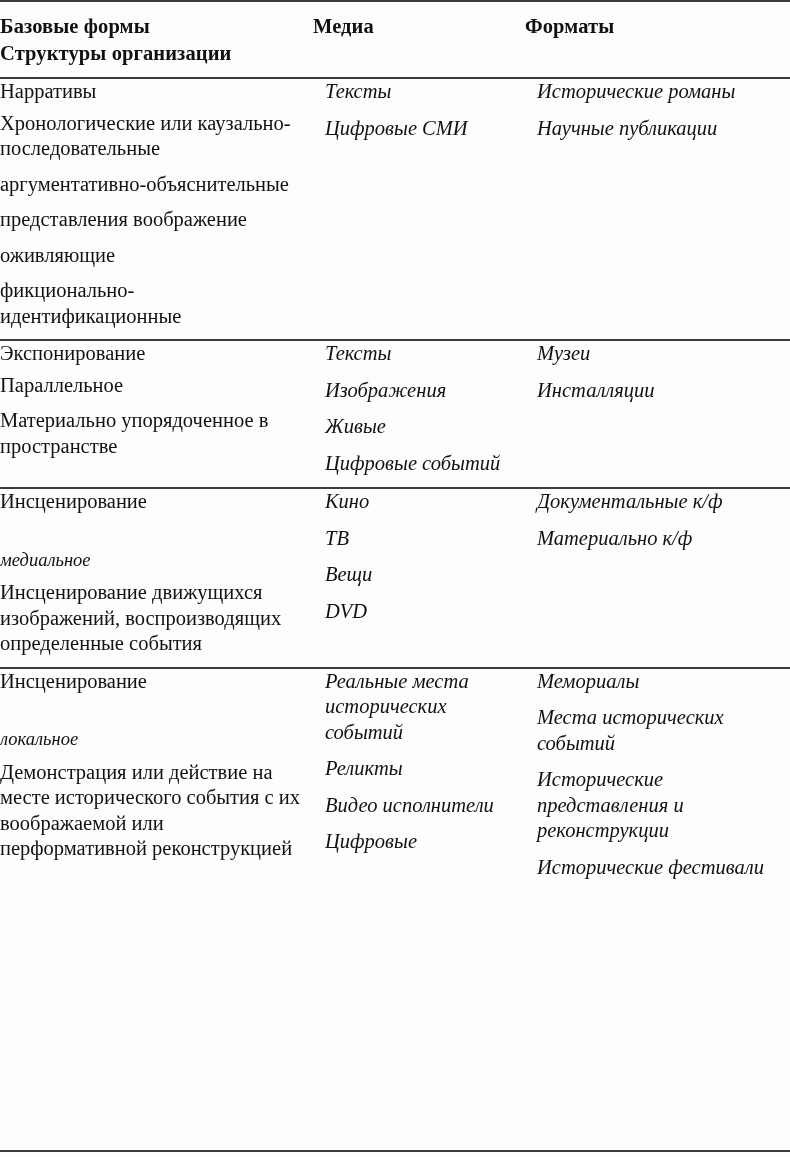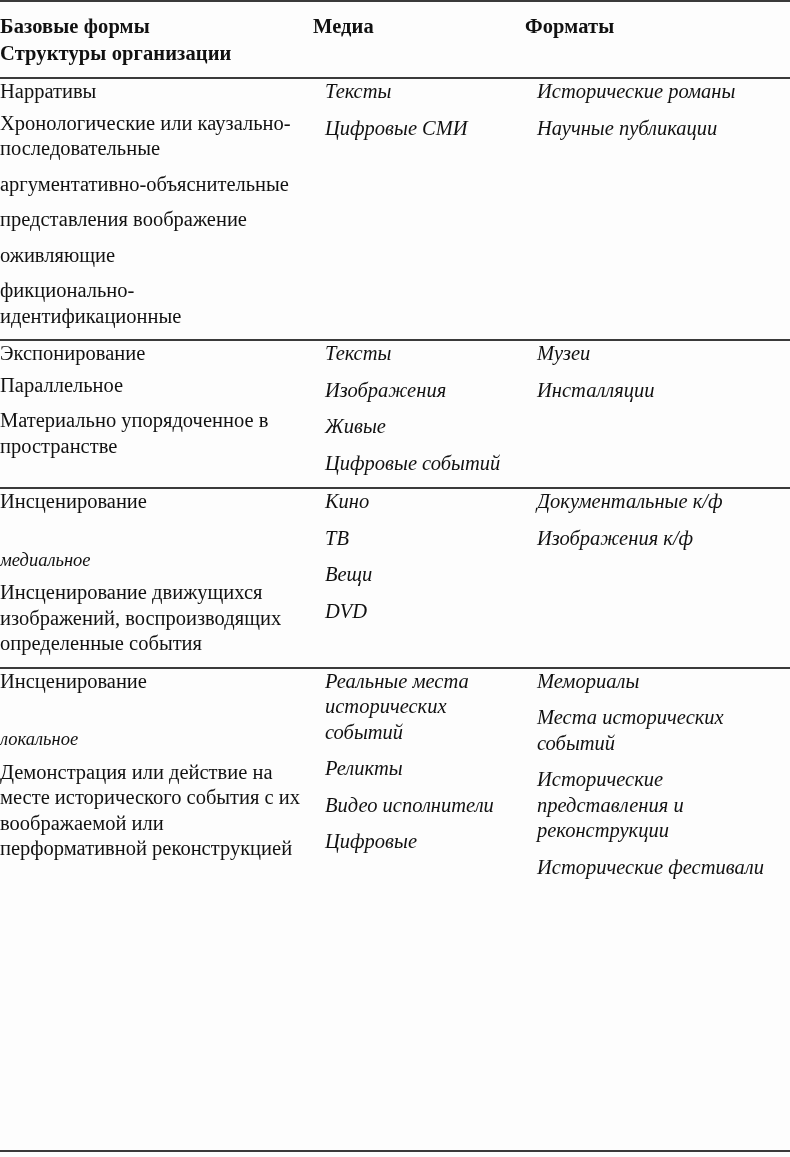--- a/index.html
+++ b/index.html
@@ -208,21 +208,21 @@
           <div class="blk tight">Инсценирование движущихся изображений, воспроизводящих определенные события</div>
         </td>
         <td class="sec-cell col2">
           <div class="blk run">Кино</div>
           <div class="blk run">ТВ</div>
           <div class="blk run">Вещи</div>
           <div class="blk run">DVD</div>
         </td>
         <td class="sec-cell col3">
           <div class="blk run">Документальные к/ф</div>
-          <div class="blk run">Изображения к/ф</div>
+          <div class="blk run">Материально к/ф</div>
         </td>
       </tr>
 
       <tr class="divider-cellrow">
         <td colspan="3">
             <div class="divider-inner"></div>
           </td>
       </tr>
 
       <tr>

